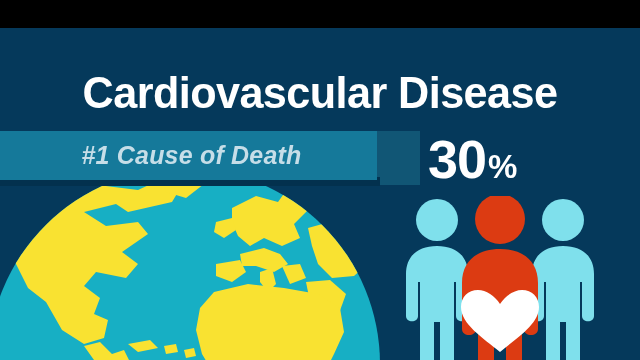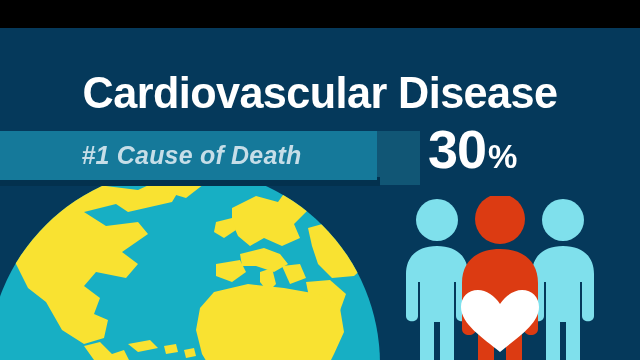--- a/index.html
+++ b/index.html
@@ -99,21 +99,21 @@
     letter-spacing: 0.2px;
     white-space: nowrap;
     padding-left: 6px;
     box-sizing: border-box;
   }
 
   
   #stat {
     position: absolute;
     left: 428px;
-    top: 94px;
+    top: 104px;
     display: flex;
     align-items: baseline;
     color: #FFFFFF;
   }
   #stat-value {
     font-size: 54px;
     font-weight: bold;
     line-height: 54px;
     letter-spacing: -1px;
   }

